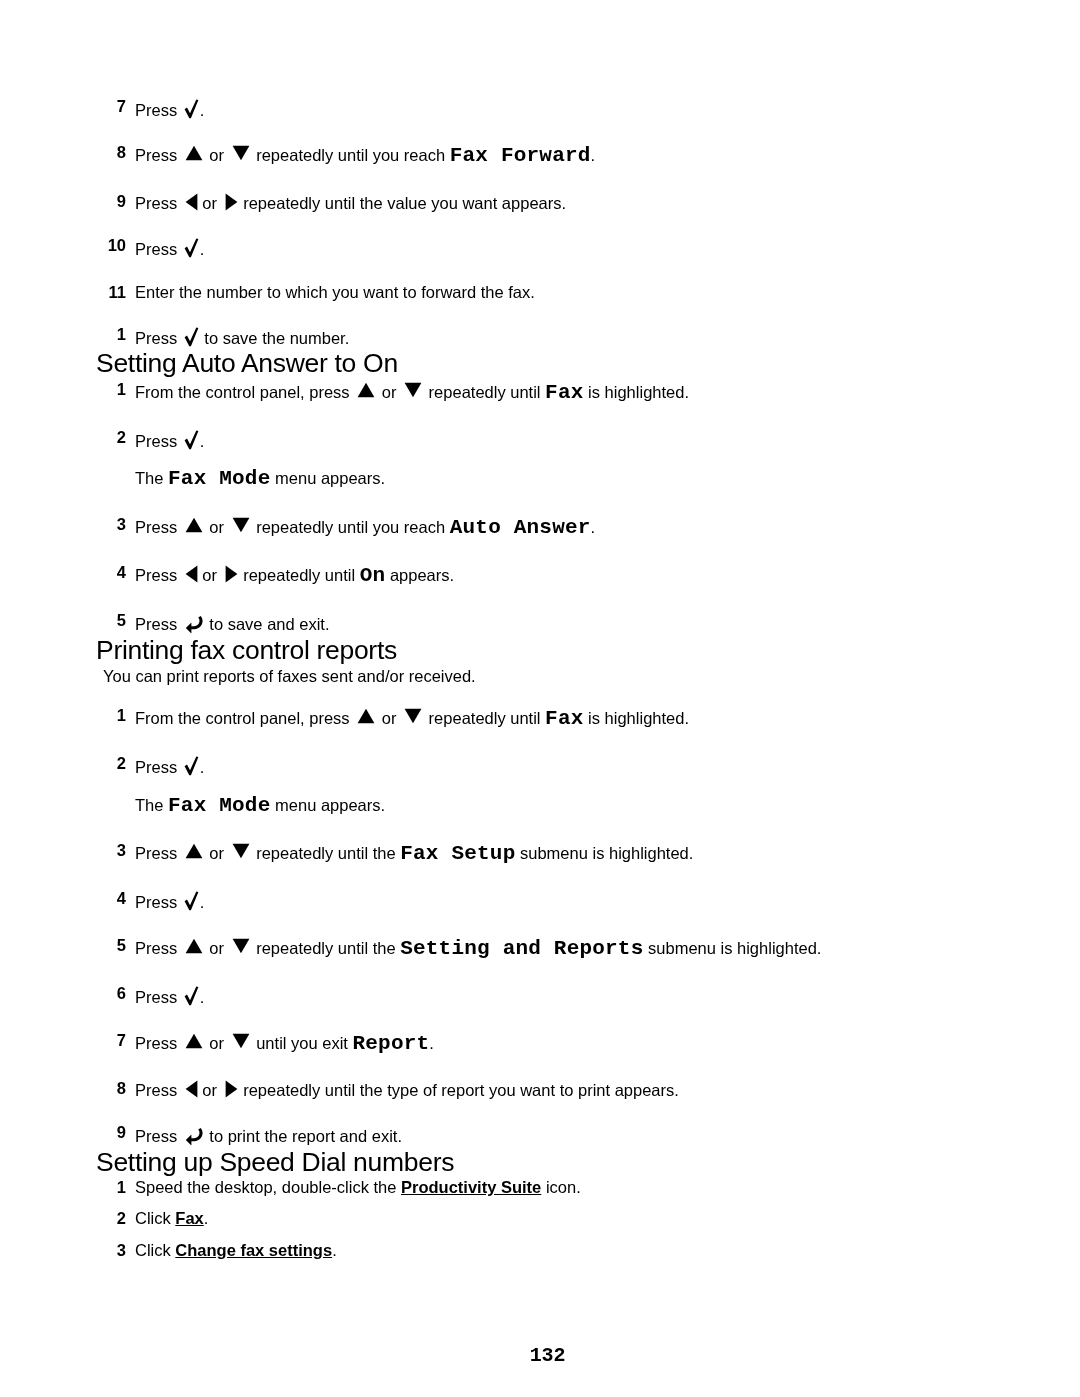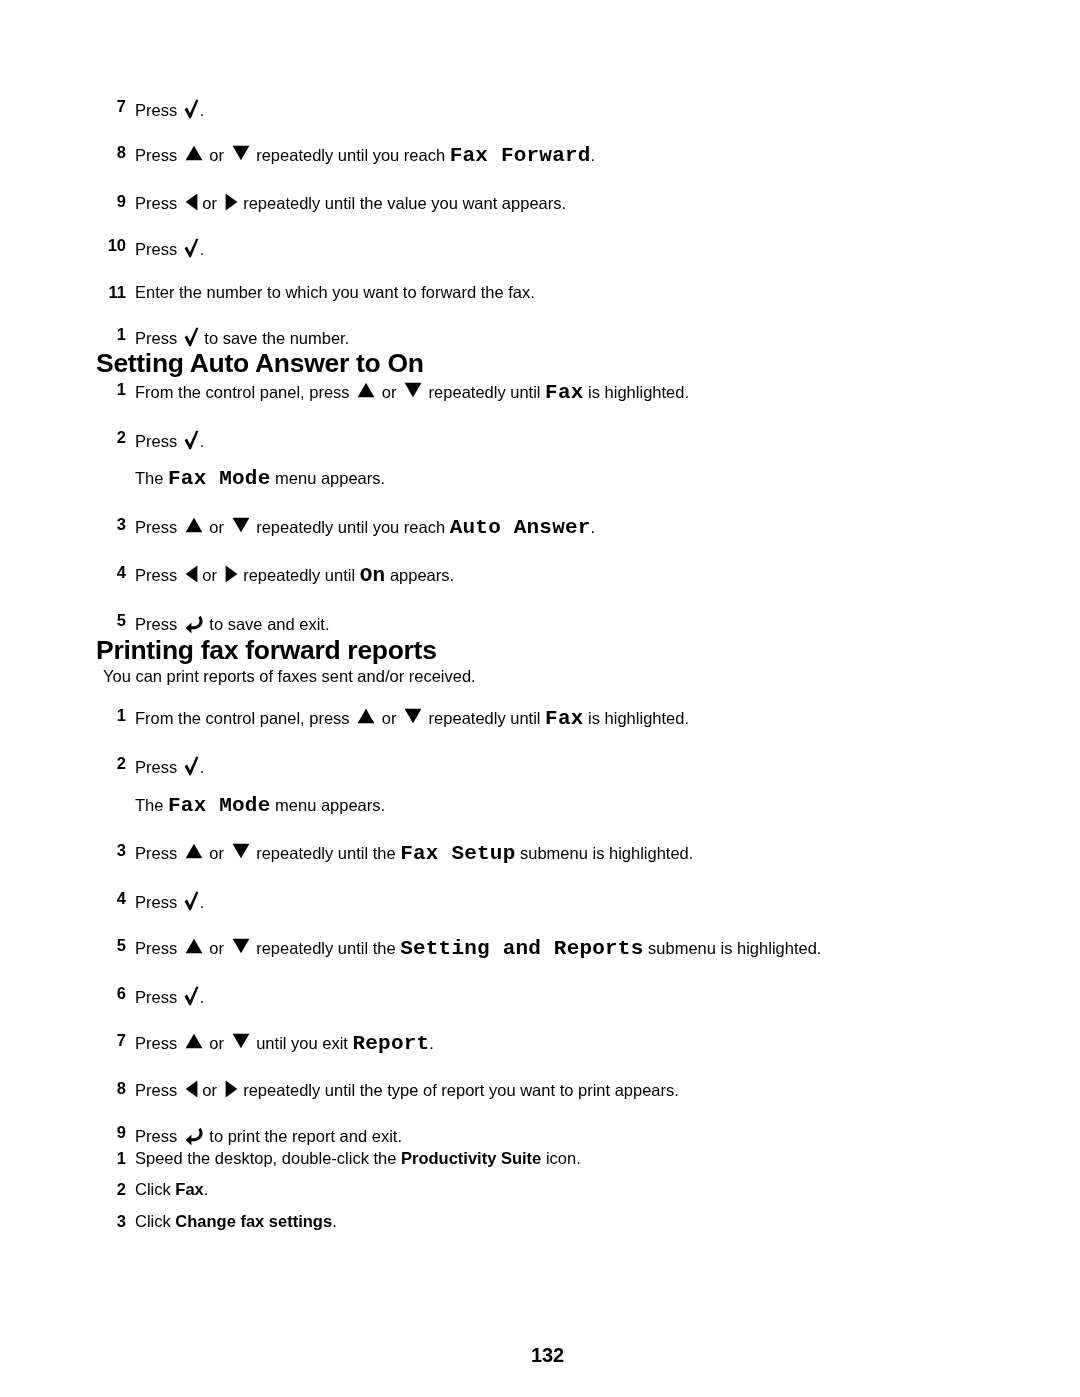--- a/index.html
+++ b/index.html
@@ -20,21 +20,21 @@
     position: absolute;
     left: 96px;
     top: 96px;
     width: 900px;
   }
 
   
   h2.heading {
     font-family: "Liberation Sans", sans-serif;
     font-size: 26.5px;
-    font-weight: bold;
+    font-weight: normal;
     letter-spacing: -0.3px;
     margin: 0;
     padding: 0;
     line-height: 1.1;
     color: #000;
   }
   .h-auto-answer { margin-top: 30px; margin-bottom: 22px; }
   .h-reports     { margin-top: 40px; margin-bottom: 18px; }
   .h-speeddial   { margin-top: 36px; margin-bottom: 18px; }
 
@@ -77,20 +77,21 @@
 
   
   .code {
     font-family: "Liberation Mono", "DejaVu Sans Mono", monospace;
     font-weight: bold;
     font-size: 21px;
     letter-spacing: 0.2px;
   }
   .ui {
     font-weight: bold;
+    text-decoration: underline;
   }
 
   
   .ico {
     display: inline-block;
     vertical-align: baseline;
     position: relative;
   }
   .ico svg { display: block; }
 
@@ -127,21 +128,21 @@
 
   
   .page-number {
     position: absolute;
     left: 0;
     right: 0;
     top: 1344px;
     text-align: center;
     font-size: 20px;
     font-weight: bold;
-    font-family: Liberation Sans, sans-serif;
+    font-family: Liberation Mono, monospace;
     letter-spacing: -0.2px;
     margin-left: 15px;
   }
 </style>
 </head>
 <body>
 
 <div class="page">
   <div class="content">
 
@@ -220,21 +221,21 @@
               </svg></span><span> repeatedly until </span><span class="code">On</span><span> appears.</span></div>
         </div>
         <div class="step">
           <div class="num">5</div>
           <div class="body"><span>Press </span><span class="ico ico-back"><svg viewBox="0 0 19 20" xmlns="http://www.w3.org/2000/svg">
                 <path d="M15.6 2.0 C18.6 5.2 18.2 10.6 14.6 13.2 C12.2 15.0 9.2 15.4 6.4 15.3 L6.4 19.4 L0.8 13.9 L6.4 8.6 L6.4 12.3 C8.8 12.4 11.2 12.1 12.8 10.8 C14.9 9.2 15.1 5.9 13.3 3.6 Z" fill="#000"></path>
               </svg></span><span> to save and exit.</span></div>
         </div>
       </div>
 
-    <h2 class="heading h-reports">Printing fax forward reports</h2>
+    <h2 class="heading h-reports">Printing fax control reports</h2>
     <p class="intro">You can print reports of faxes sent and/or received.</p>
     <div class="steps">
         <div class="step">
           <div class="num">1</div>
           <div class="body"><span>From the control panel, press </span><span class="ico ico-up"><svg viewBox="0 0 18 16" xmlns="http://www.w3.org/2000/svg">
                 <path d="M9 0.8 L17.4 15.2 L0.6 15.2 Z" fill="#000"></path>
               </svg></span><span> or </span><span class="ico ico-down"><svg viewBox="0 0 18 16" xmlns="http://www.w3.org/2000/svg">
                 <path d="M0.6 0.8 L17.4 0.8 L9 15.2 Z" fill="#000"></path>
               </svg></span><span> repeatedly until </span><span class="code">Fax</span><span> is highlighted.</span></div>
         </div>
@@ -290,20 +291,21 @@
               </svg></span><span> repeatedly until the type of report you want to print appears.</span></div>
         </div>
         <div class="step">
           <div class="num">9</div>
           <div class="body"><span>Press </span><span class="ico ico-back"><svg viewBox="0 0 19 20" xmlns="http://www.w3.org/2000/svg">
                 <path d="M15.6 2.0 C18.6 5.2 18.2 10.6 14.6 13.2 C12.2 15.0 9.2 15.4 6.4 15.3 L6.4 19.4 L0.8 13.9 L6.4 8.6 L6.4 12.3 C8.8 12.4 11.2 12.1 12.8 10.8 C14.9 9.2 15.1 5.9 13.3 3.6 Z" fill="#000"></path>
               </svg></span><span> to print the report and exit.</span></div>
         </div>
       </div>
 
+    <h2 class="heading h-speeddial">Setting up Speed Dial numbers</h2>
     <div class="steps tight">
         <div class="step">
           <div class="num">1</div>
           <div class="body"><span>Speed the desktop, double-click the </span><span class="ui">Productivity Suite</span><span> icon.</span></div>
         </div>
         <div class="step">
           <div class="num">2</div>
           <div class="body"><span>Click </span><span class="ui">Fax</span><span>.</span></div>
         </div>
         <div class="step">

